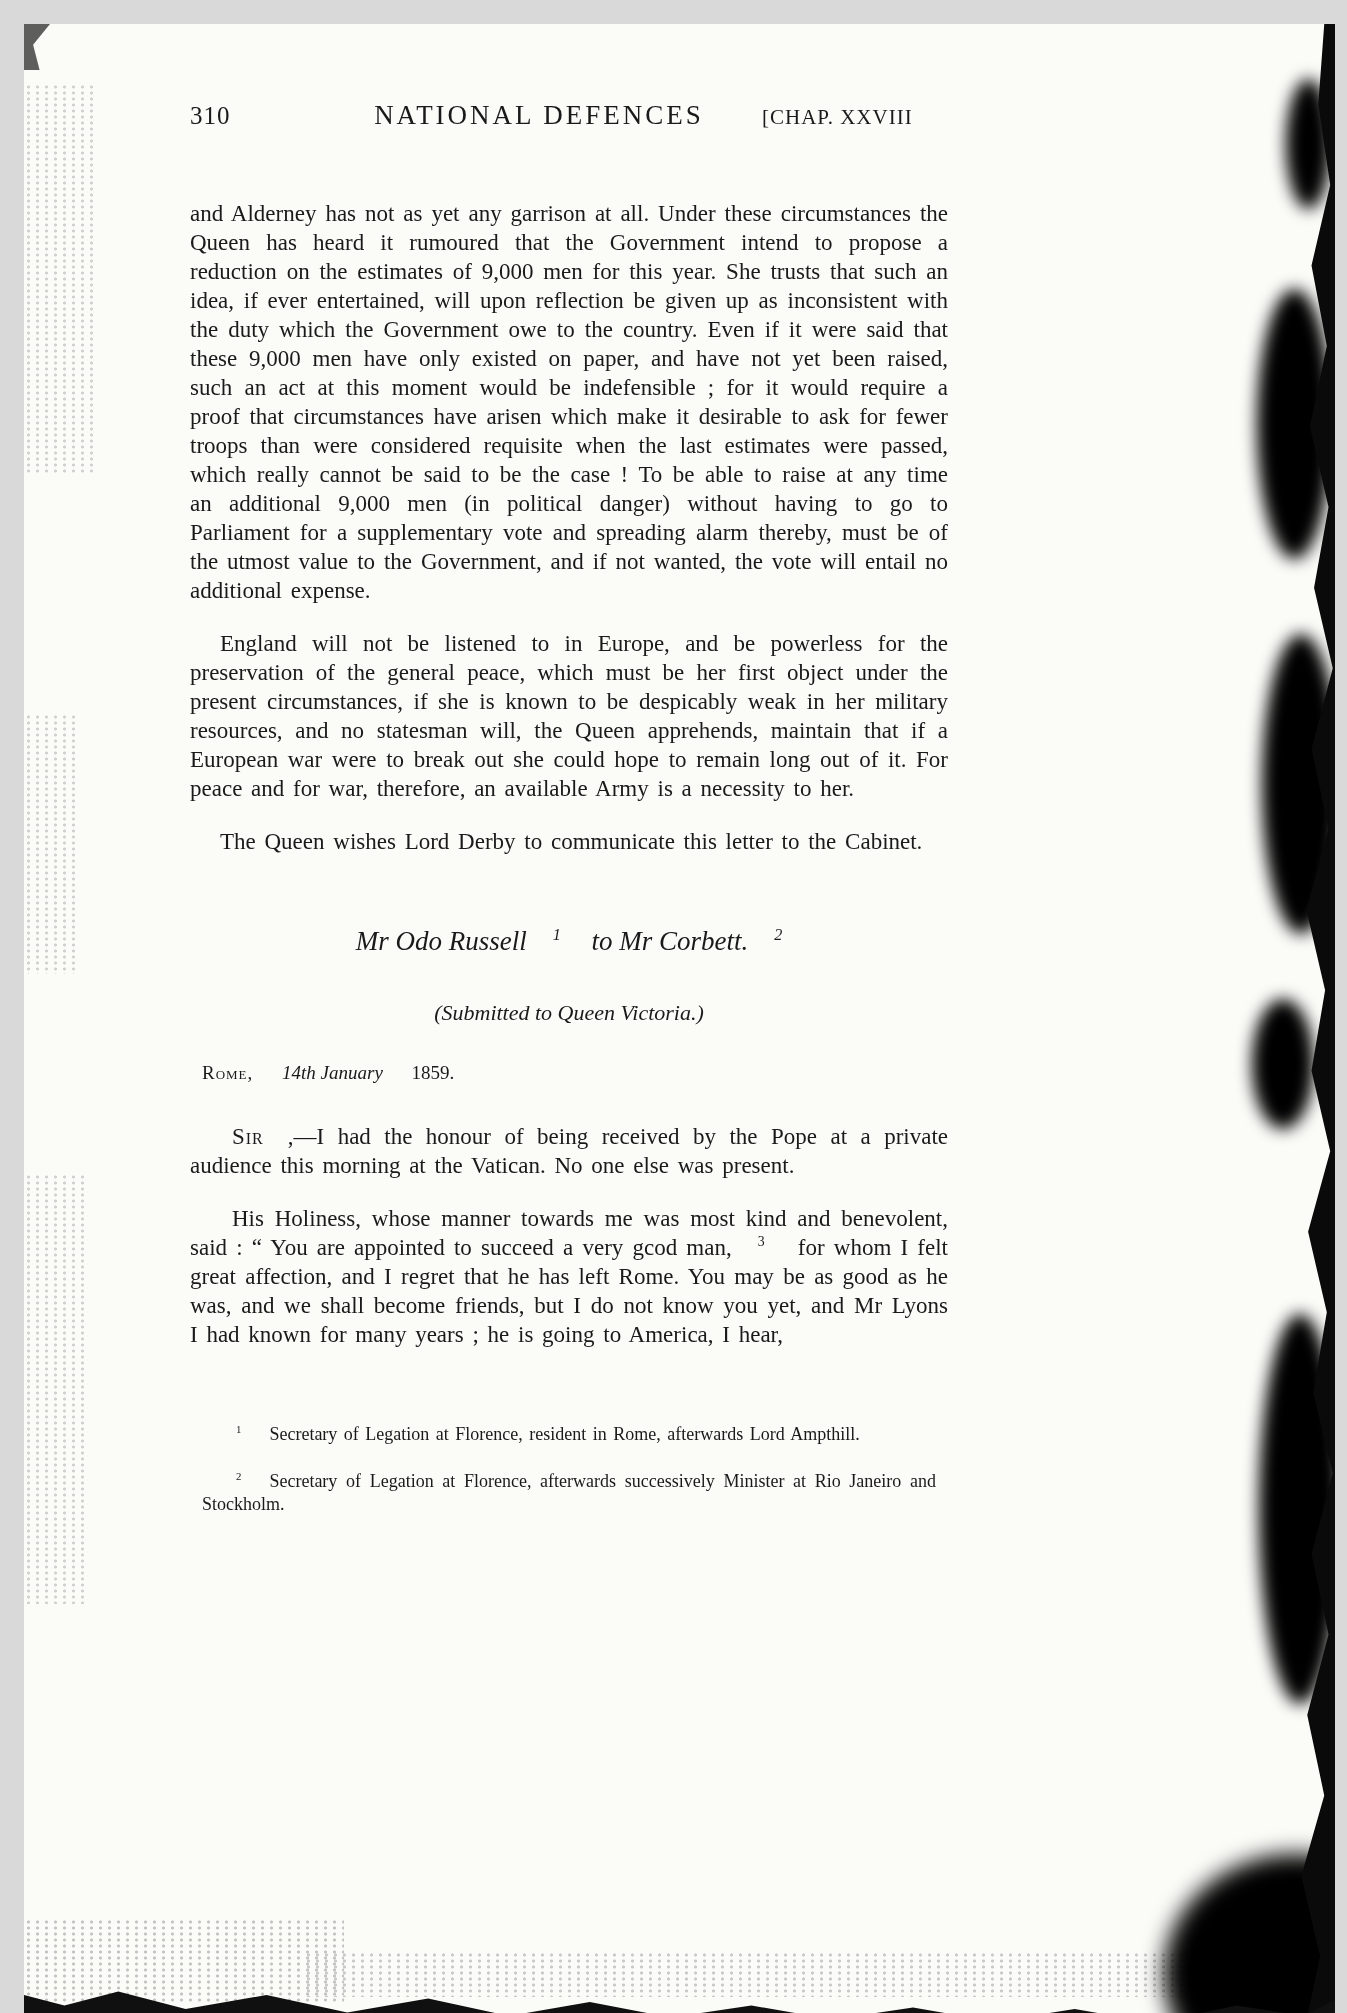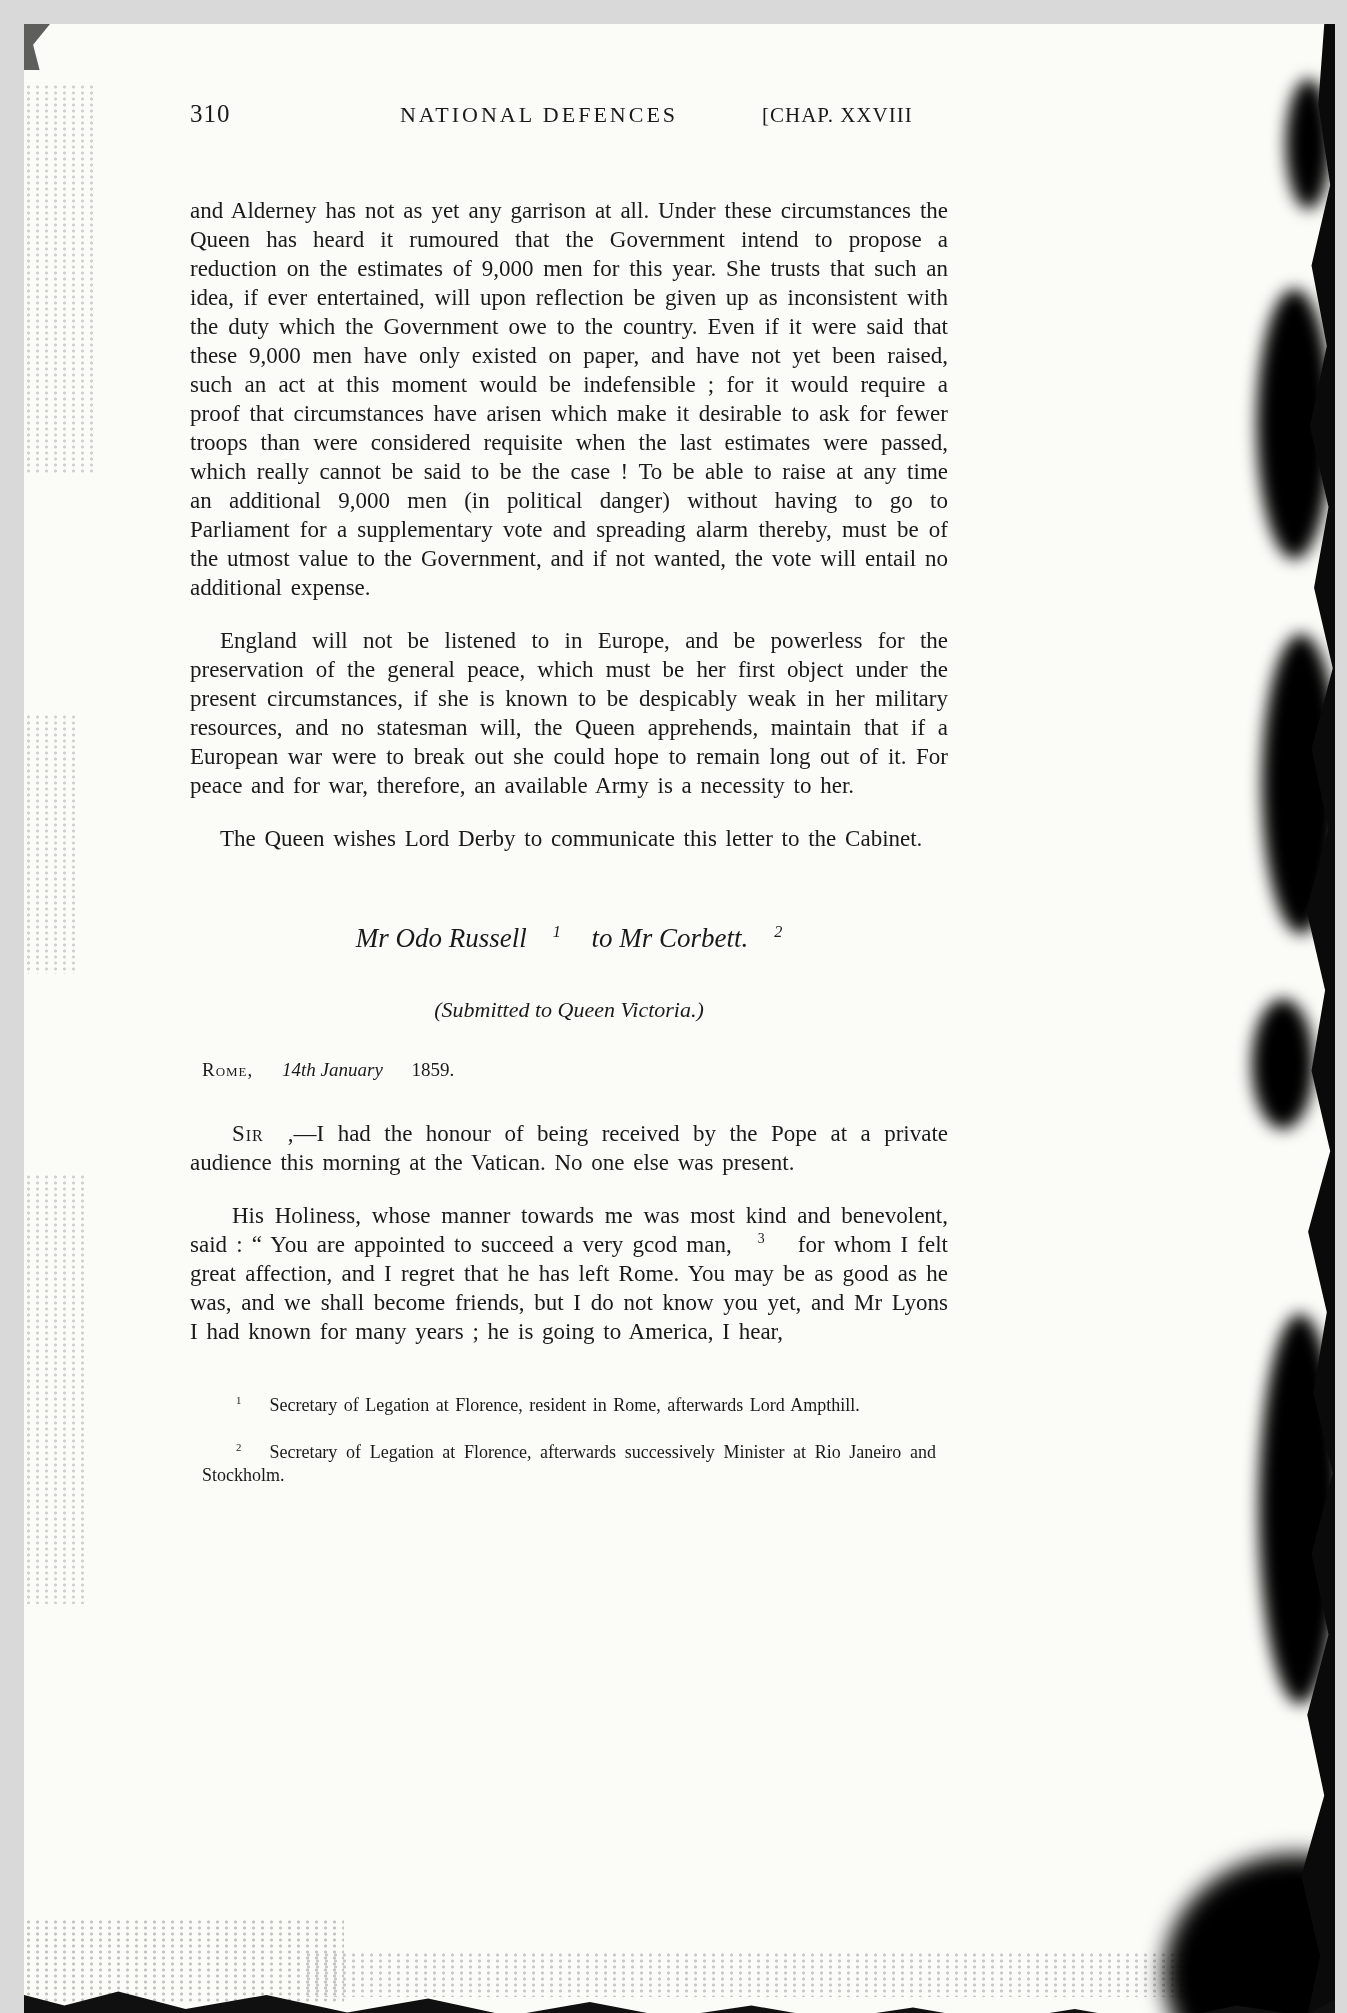--- a/index.html
+++ b/index.html
@@ -13,21 +13,21 @@
     font-family:"Liberation Serif","DejaVu Serif",serif;
     color:#1a1a1a;
   }
   .content {
     position:absolute; left:130px; top:40px; width:830px;
   }
   .page-header {
     display:flex; align-items:baseline; margin-bottom:20px;
   }
   .page-num { font-size:25px; width:150px; letter-spacing:1px; }
-  .running-title { flex:1; text-align:center; font-size:22px; letter-spacing:3px; }
+  .running-title { flex:1; text-align:center; font-size:27px; letter-spacing:3px; }
   .chapter { width:210px; text-align:left; font-size:21px; letter-spacing:1px; }
 
   .para {
     font-size:23px; line-height:29px;
     text-align:justify; word-spacing:3px;
   }
   .indent { text-indent:30px; }
   .noindent { text-indent:0; }
 
   sup { font-size:0.6em; vertical-align:super; line-height:0; margin-left:2px; }
@@ -39,21 +39,21 @@
   .letter-subheading {
     margin-top:19px; text-align:center; font-style:italic; font-size:22px;
   }
   .dateline {
     margin-top:12px; margin-bottom:14px;
     text-align:left; padding-right:32px; font-size:19px;
   }
   .smallcaps { font-variant:small-caps; letter-spacing:1px; }
   .italic { font-style:italic; }
 
-  .footnotes { margin-top:12px; }
+  .footnotes { margin-top:38px; }
   .footnote {
     font-size:18px; line-height:23px;
     text-align:justify; word-spacing:2px; text-indent:20px;
   }
   .footnote sup { margin-right:4px; }
 
   
   .edge-right {
     position:absolute; top:0; right:0; width:85px; height:100%;
     background:#0a0a0a;

